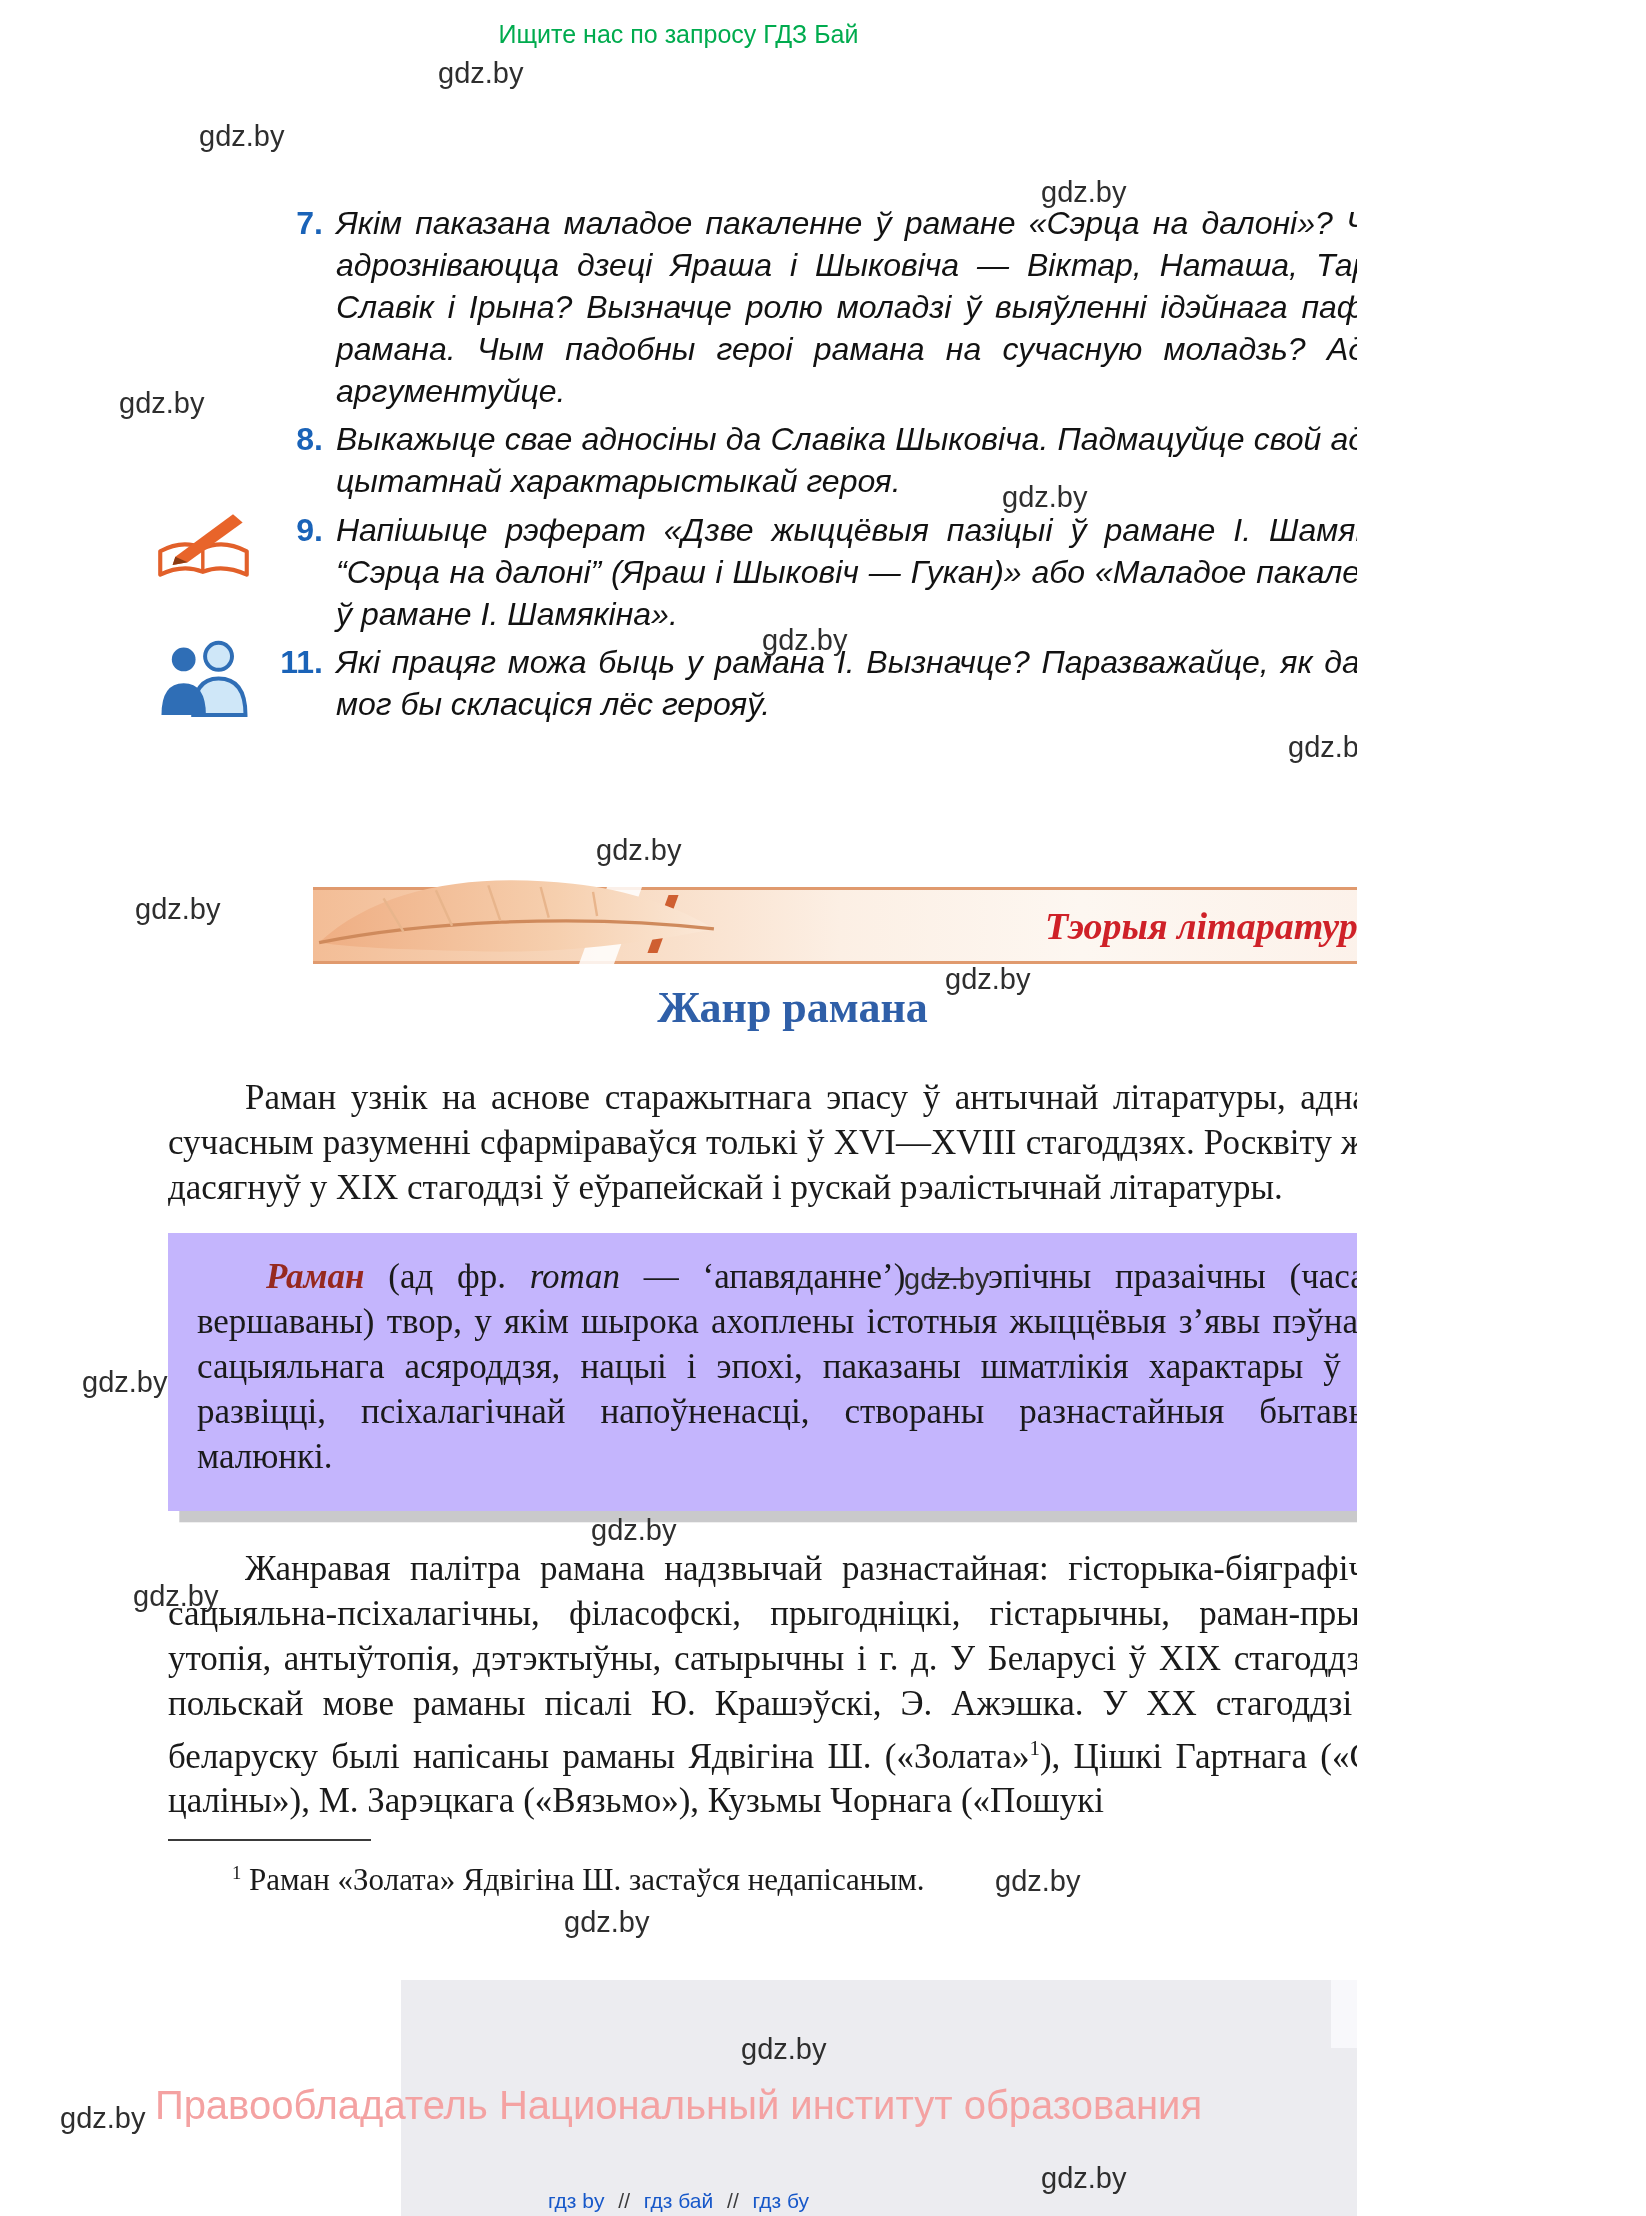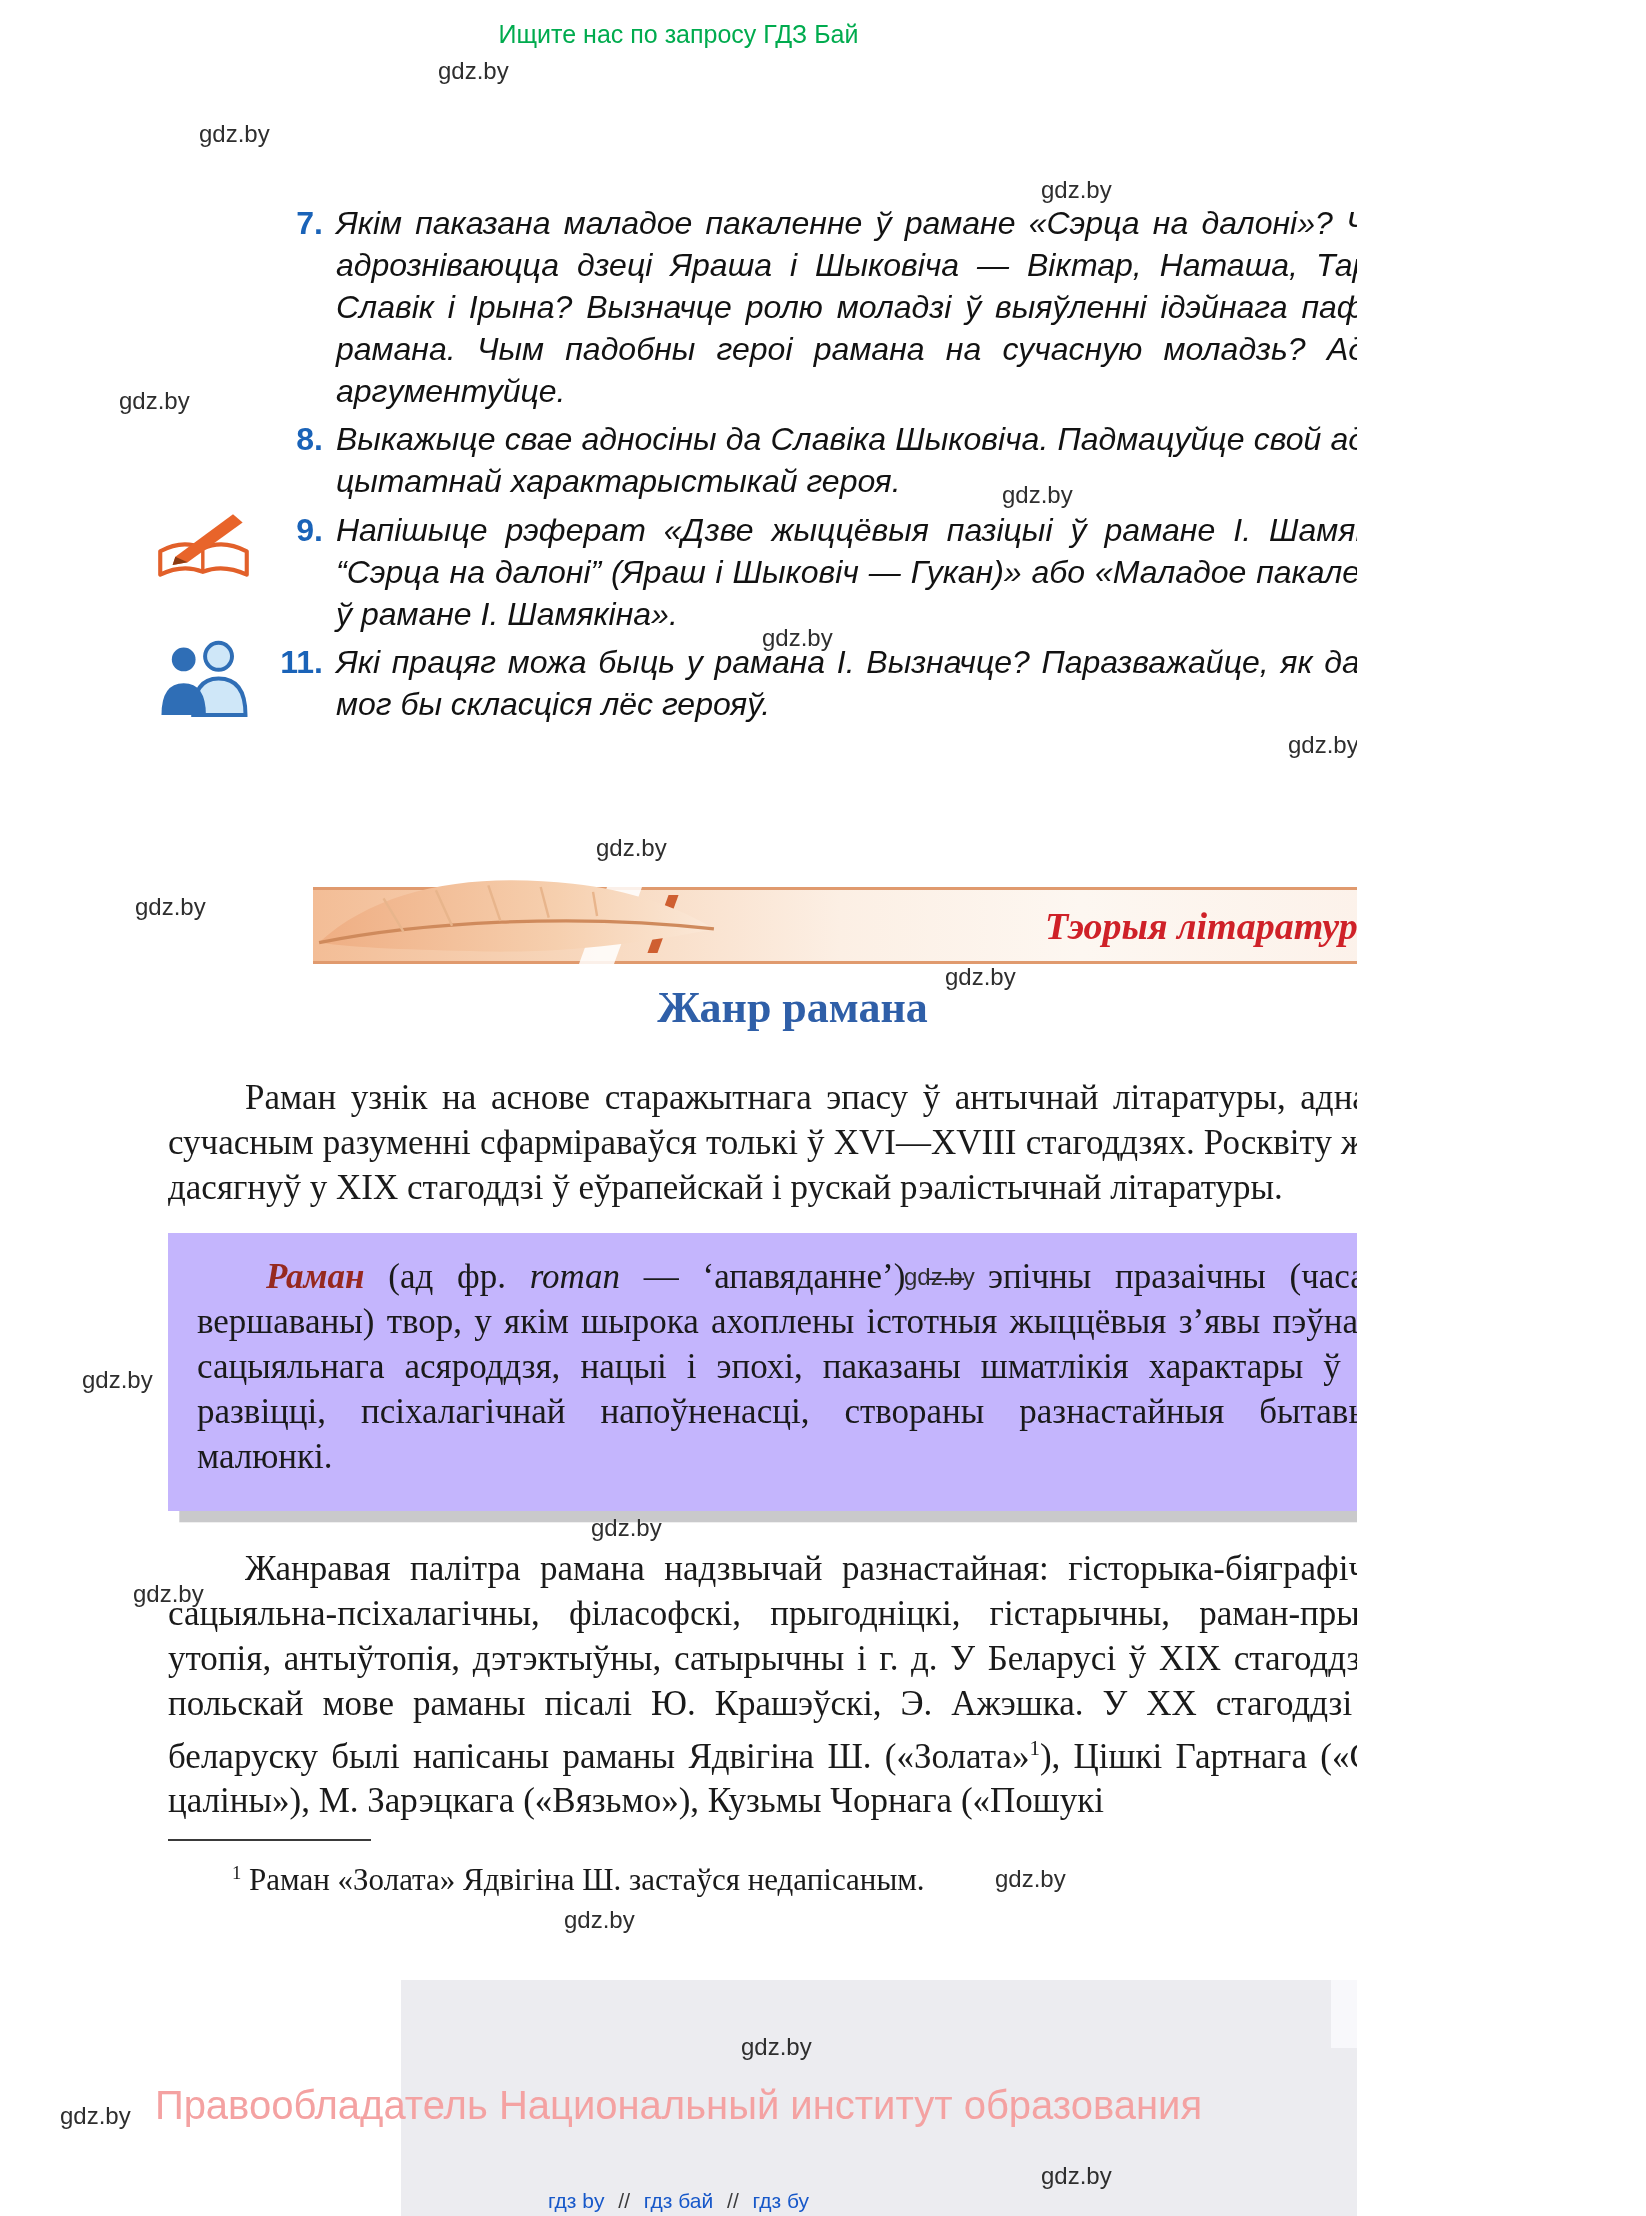--- a/index.html
+++ b/index.html
@@ -9,21 +9,21 @@
   }
 
   
   .top-notice {
     position:absolute; top:4.8px; left:0; width:100%; text-align:center;
     font-size:25px; color:#00ab4e; z-index:4;
   }
 
   
   .wm-layer { position:absolute; inset:0; z-index:5; pointer-events:none; }
-  .wm { position:absolute; font-size:24px; color:#2e2e2e; white-space:nowrap; }
+  .wm { position:absolute; font-size:29px; color:#2e2e2e; white-space:nowrap; }
 
   
   .exercises {
     position:absolute; left:260px; top:187px; width:1153px;
     margin:0; padding:0; list-style:none; z-index:2; color:#121212;
   }
   .ex-item { position:relative; display:flex; margin-bottom:6.4px; font-size:32px; line-height:42px; }
   .ex-num  { flex:0 0 63px; width:63px; text-align:right; padding-right:13px; font-weight:bold; color:#1a63b8; }
   .ex-text { flex:1; text-align:justify;font-style:italic; }
   .ex-icon { position:absolute; left:-108px; top:-3.2px; width:103px; height:81px; }

